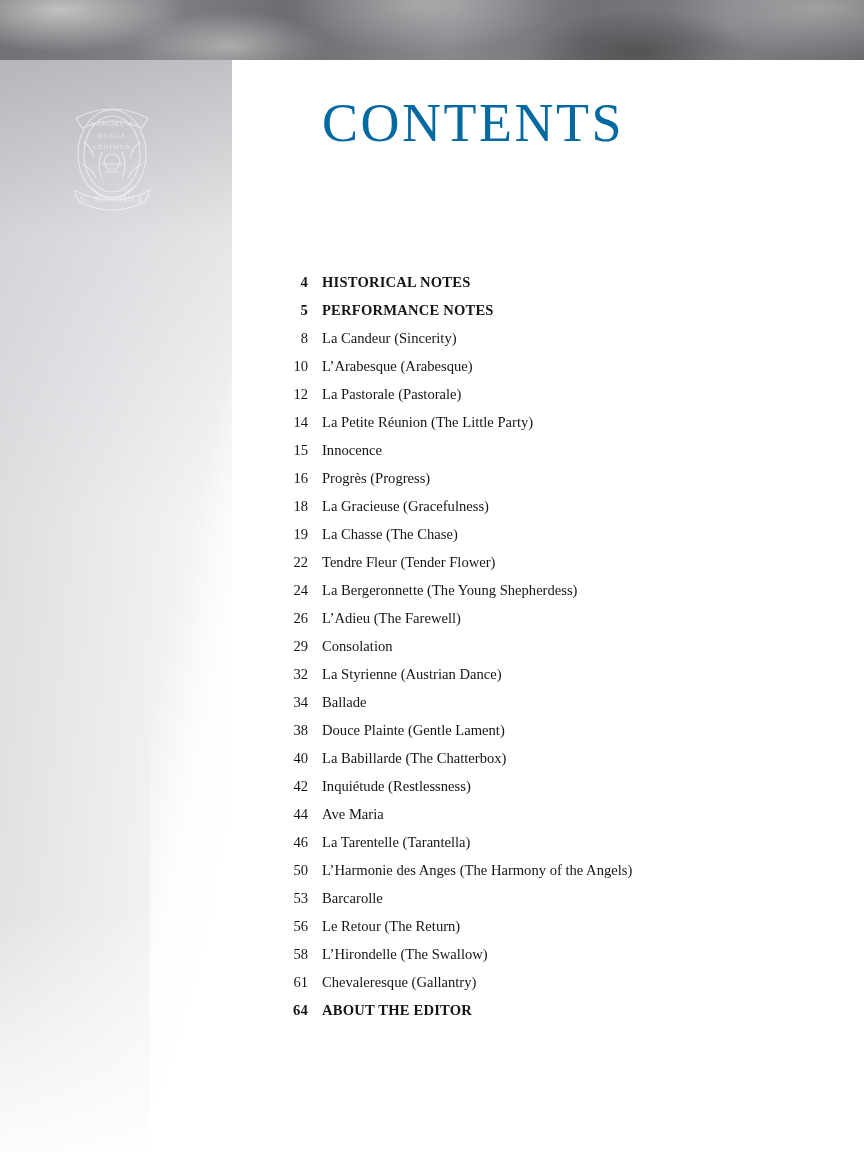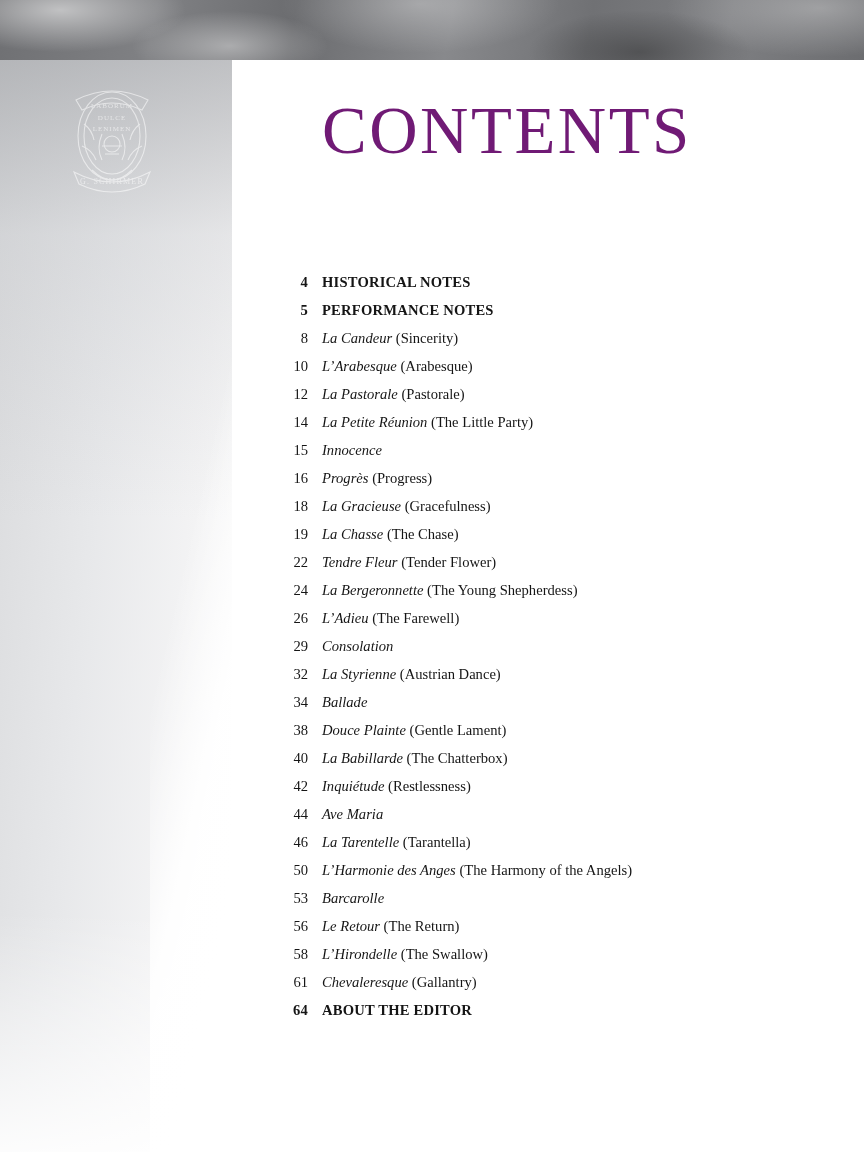--- a/index.html
+++ b/index.html
@@ -61,37 +61,37 @@
     top: 60px;
     left: 150px;
     width: 140px;
     height: 1092px;
     background: linear-gradient(103deg, rgba(255,255,255,0) 0%, rgba(255,255,255,0) 38%, rgba(255,255,255,0.92) 56%, #ffffff 70%, #ffffff 100%);
   }
 
   
   .crest {
     position: absolute;
-    top: 74px;
+    top: 92px;
     left: 62px;
     width: 100px;
     height: 128px;
     opacity: 0.55;
   }
   .crest svg { display: block; }
 
   
   .contents-title {
     position: absolute;
     top: 92px;
     left: 322px;
     font-family: "Liberation Serif", serif;
-    font-size: 67px;
+    font-size: 54px;
     letter-spacing: 2.5px;
-    color: #701a75;
+    color: #0369a1;
     font-weight: 400;
   }
 
   
   .toc {
     position: absolute;
     top: 258px;
     left: 268px;
     width: 560px;
   }
@@ -108,21 +108,21 @@
     padding-right: 14px;
     flex: 0 0 auto;
     font-size: 14.6px;
     color: #151515;
   }
   .toc-title {
     flex: 1 1 auto;
     white-space: nowrap;
     margin-top: 16px;
   }
-  .toc-title .it { font-style: italic; }
+  .toc-title .it { }
   .toc-title .rom { font-style: normal; }
   .toc-row.bold .toc-title,
   .toc-row.bold .toc-page {
     font-weight: bold;
     font-style: normal;
     letter-spacing: 0.2px;
   }
 </style>
 </head>
 <body>

